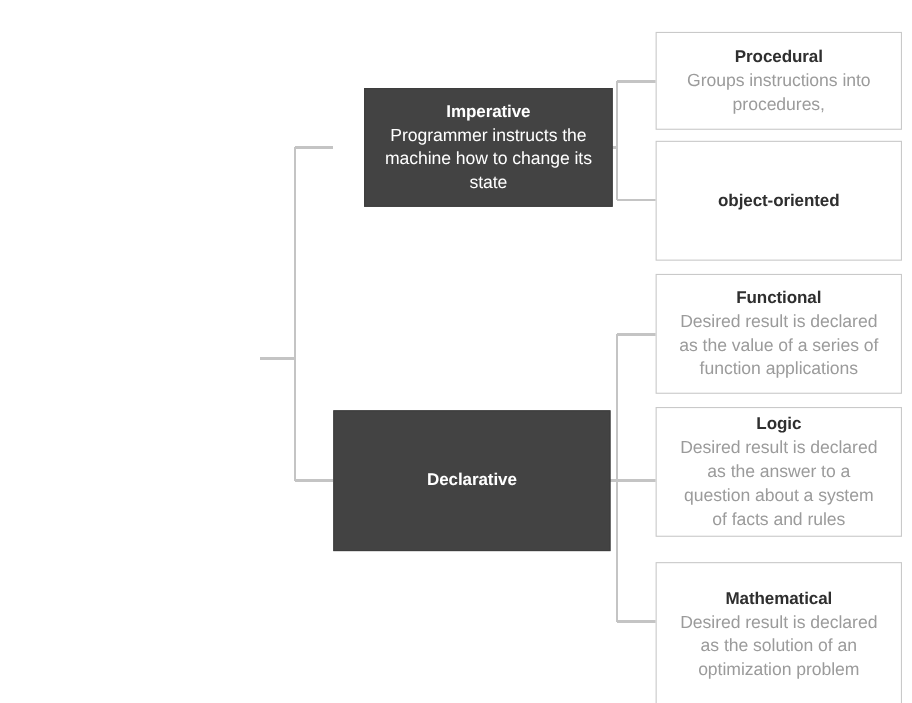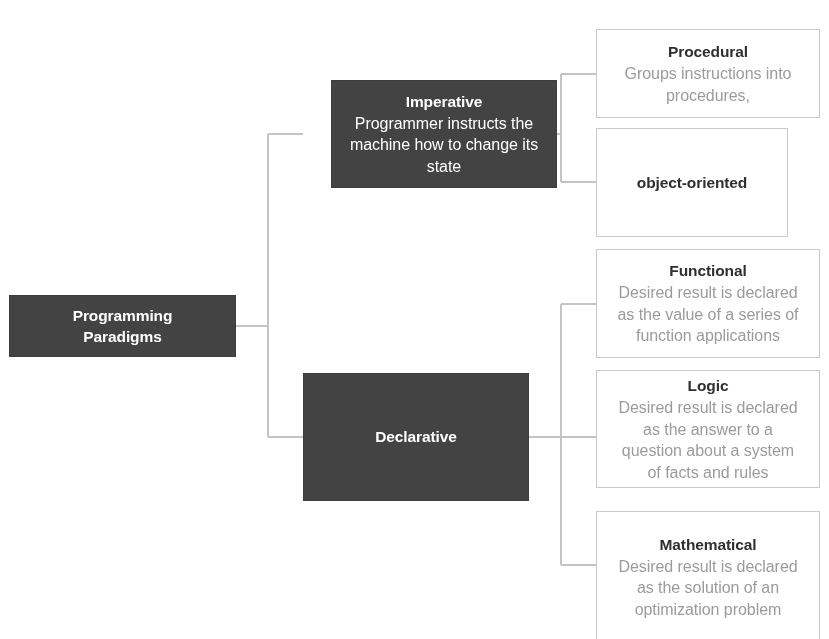--- a/index.html
+++ b/index.html
@@ -74,23 +74,23 @@
   .node.light {
     background: #ffffff;
     border: 1px solid #c9c9c9;
   }
   .node.light .node-title { color: #2f2f2f; }
   .node.light .node-desc  { color: #9b9b9b; }
 
   
   #node-root          { left: 9px;   top: 295px; width: 227px; height: 62px; }
   #node-imperative    { left: 303px; top: 80px;  width: 226px; height: 108px; margin-left: 28px; }
-  #node-declarative   { left: 303px; top: 373px; width: 226px; height: 128px; text-align: center; }
+  #node-declarative   { left: 303px; top: 373px; width: 252px; height: 128px; text-align: center; }
   #node-procedural    { left: 596px; top: 29px;  width: 224px; height: 89px; }
-  #node-object-oriented { left: 596px; top: 128px; width: 192px; height: 109px; }
+  #node-object-oriented { left: 596px; top: 128px; width: 224px; height: 109px; }
   #node-functional    { left: 596px; top: 249px; width: 224px; height: 109px; }
   #node-logic         { left: 596px; top: 370px; width: 224px; height: 118px; }
   #node-mathematical  { left: 596px; top: 511px; width: 224px; height: 132px; }
 </style>
 </head>
 <body>
 
 <div id="diagram-canvas">
 
   <svg id="connector-layer" width="829" height="639" viewBox="0 0 829 639" fill="none" xmlns="http://www.w3.org/2000/svg">
@@ -110,24 +110,20 @@
       <path d="M561 182 H596"></path>
 
       <path d="M529 437 H561"></path>
       <path d="M561 304 V565"></path>
       <path d="M561 304 H596"></path>
       <path d="M561 437 H596"></path>
       <path d="M561 565 H596"></path>
     </g>
   </svg>
 
-  <div class="node dark root" id="node-root">
-    <div class="node-title">Programming
-Paradigms</div>
-  </div>
 
   <div class="node dark" id="node-imperative">
     <div class="node-title">Imperative</div>
     <div class="node-desc">Programmer instructs the
 machine how to change its
 state</div>
   </div>
 
   <div class="node dark" id="node-declarative">
     <div class="node-title">Declarative</div>

